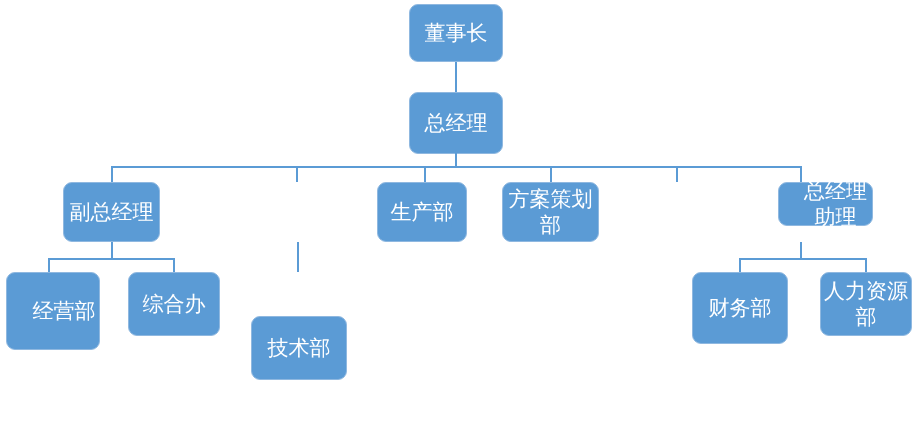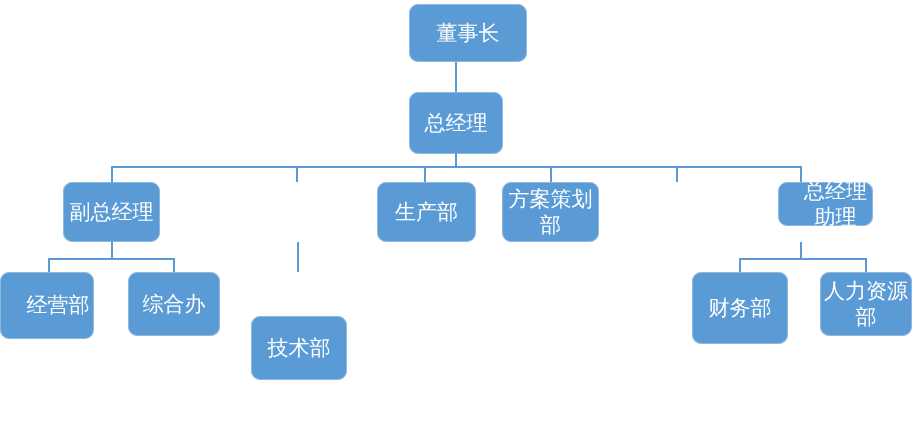--- a/index.html
+++ b/index.html
@@ -41,30 +41,30 @@
   .line {
     position: absolute;
     background: var(--connector);
   }
 </style>
 </head>
 <body>
 
 <div class="stage">
 
-  <div class="node" style="left:409px; top:4px; width:118px; height:58px;">董事长</div>
+  <div class="node" style="left:409px; top:4px; width:94px; height:58px;">董事长</div>
 
   <div class="node" style="left:409px; top:92px; width:94px; height:62px;">总经理</div>
 
   <div class="node" style="left:63px; top:182px; width:97px; height:60px;">副总经理</div>
-  <div class="node" style="left:377px; top:182px; width:99px; height:60px;">生产部</div>
+  <div class="node" style="left:377px; top:182px; width:90px; height:60px;">生产部</div>
   <div class="node" style="left:502px; top:182px; width:97px; height:60px;">方案策划部</div>
   <div class="node" style="left:778px; top:182px; width:95px; height:44px;padding-left:22px;">总经理助理</div>
 
-  <div class="node" style="left:0; top:272px; width:94px; height:67px;padding-left:24px;">经营部</div>
+  <div class="node" style="left:6px; top:272px; width:94px; height:78px;padding-left:24px;">经营部</div>
   <div class="node" style="left:128px; top:272px; width:92px; height:64px;">综合办</div>
   <div class="node" style="left:251px; top:272px; width:96px; height:64px;margin-top:44px;">技术部</div>
   <div class="node" style="left:692px; top:272px; width:96px; height:72px;">财务部</div>
   <div class="node" style="left:820px; top:272px; width:92px; height:64px;">人力资源部</div>
 
   <div>
 
     <div class="line" style="left:455px; top:62px; width:2px; height:30px;"></div>
 
     <div class="line" style="left:455px; top:152px; width:2px; height:15px;"></div>

